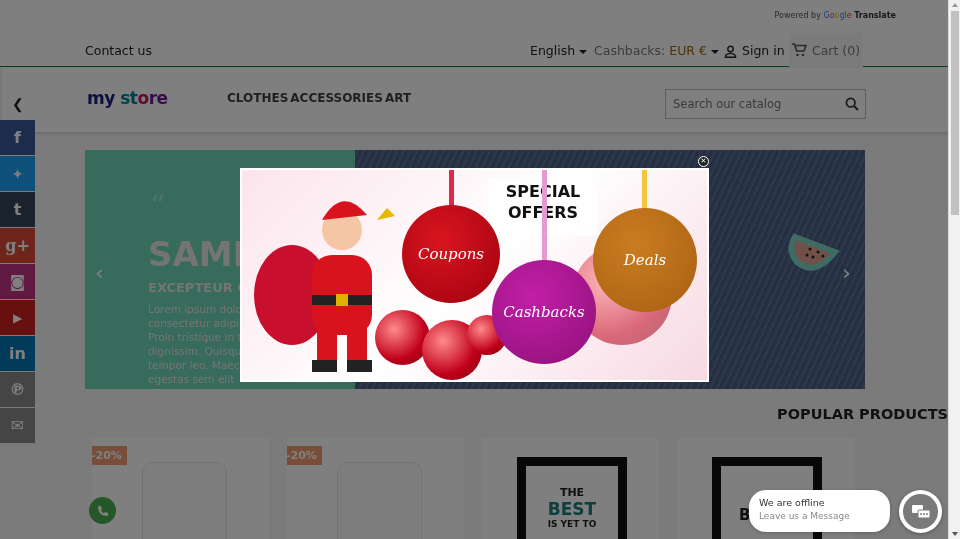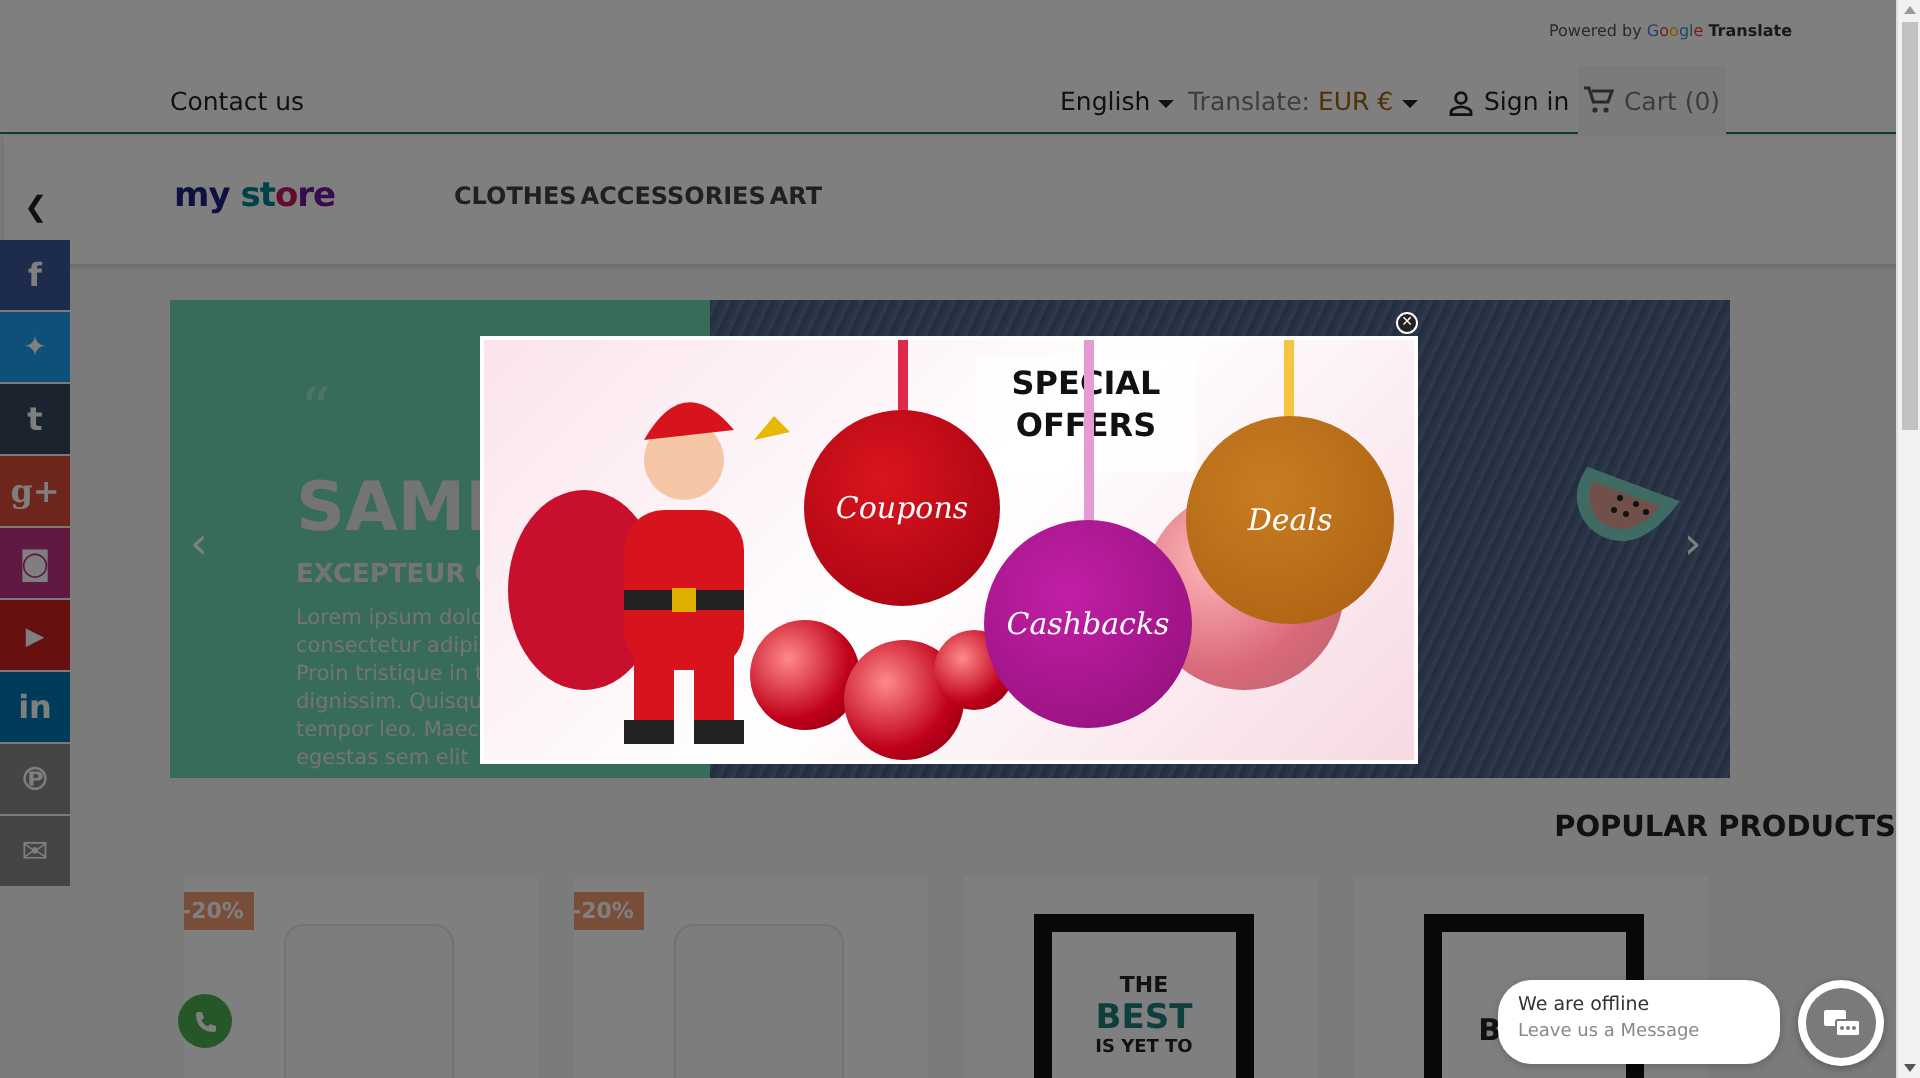--- a/index.html
+++ b/index.html
@@ -67,21 +67,21 @@
 <div class="page">
 
   <div class="topbar">
     <div class="powered">
       <span>Powered by</span>
       <span><span class="g1">G</span><span class="g2">o</span><span class="g3">o</span><span class="g1">g</span><span class="g4">l</span><span class="g2">e</span></span>
       <b>Translate</b>
     </div>
     <a class="contact">Contact us</a>
     <div class="lang"><span>English</span><i class="caret"></i></div>
-    <div class="curr"><span class="lbl" style="color:#7a7a7a">Translate:</span> <span>EUR €</span><i class="caret"></i></div>
+    <div class="curr"><span class="lbl" style="color:#7a7a7a">Cashbacks:</span> <span>EUR €</span><i class="caret"></i></div>
     <div class="signin">
       <svg width="13" height="13" viewBox="0 0 13 13">
           <circle cx="6.5" cy="4" r="2.7" fill="none" stroke="#232323" stroke-width="1.4"></circle>
           <path d="M1.5 12.3v-1.3c0-1.6 3.3-2.6 5-2.6s5 1 5 2.6v1.3z" fill="none" stroke="#232323" stroke-width="1.4"></path>
         </svg>
       <span>Sign in</span>
     </div>
     <div class="cart">
       <svg width="15" height="14" viewBox="0 0 15 14">
           <path d="M0 1h2.5l2.2 7h7.3l2-5.5H4" fill="none" stroke="#555" stroke-width="1.6"></path>
@@ -91,20 +91,27 @@
       <span>Cart (0)</span>
     </div>
   </div>
 
   <div class="header2">
     <div class="logo"><span class="a">my</span> <span class="b">st</span><span class="c">o</span><span class="d">re</span></div>
     <div class="nav">
       <a>CLOTHES</a>
       <a>ACCESSORIES</a>
       <a>ART</a>
+    </div>
+    <div class="search">
+      <input placeholder="Search our catalog" style="">
+      <svg class="sicon" width="14" height="14" viewBox="0 0 14 14">
+          <circle cx="5.7" cy="5.7" r="4.3" fill="none" stroke="#333" stroke-width="1.7"></circle>
+          <path d="M9 9l4 4" stroke="#333" stroke-width="2"></path>
+        </svg>
     </div>
   </div>
 
   <div class="back-arrow">❮</div>
   <div class="social">
     <div style="background:#3b5998">f</div>
     <div style="background:#1da1f2;font-size:14px">✦</div>
     <div style="background:#35465c">t</div>
     <div style="background:#dd4b39;font-family:'DejaVu Serif',serif">g+</div>
     <div style="background:#c13584">◙</div>

